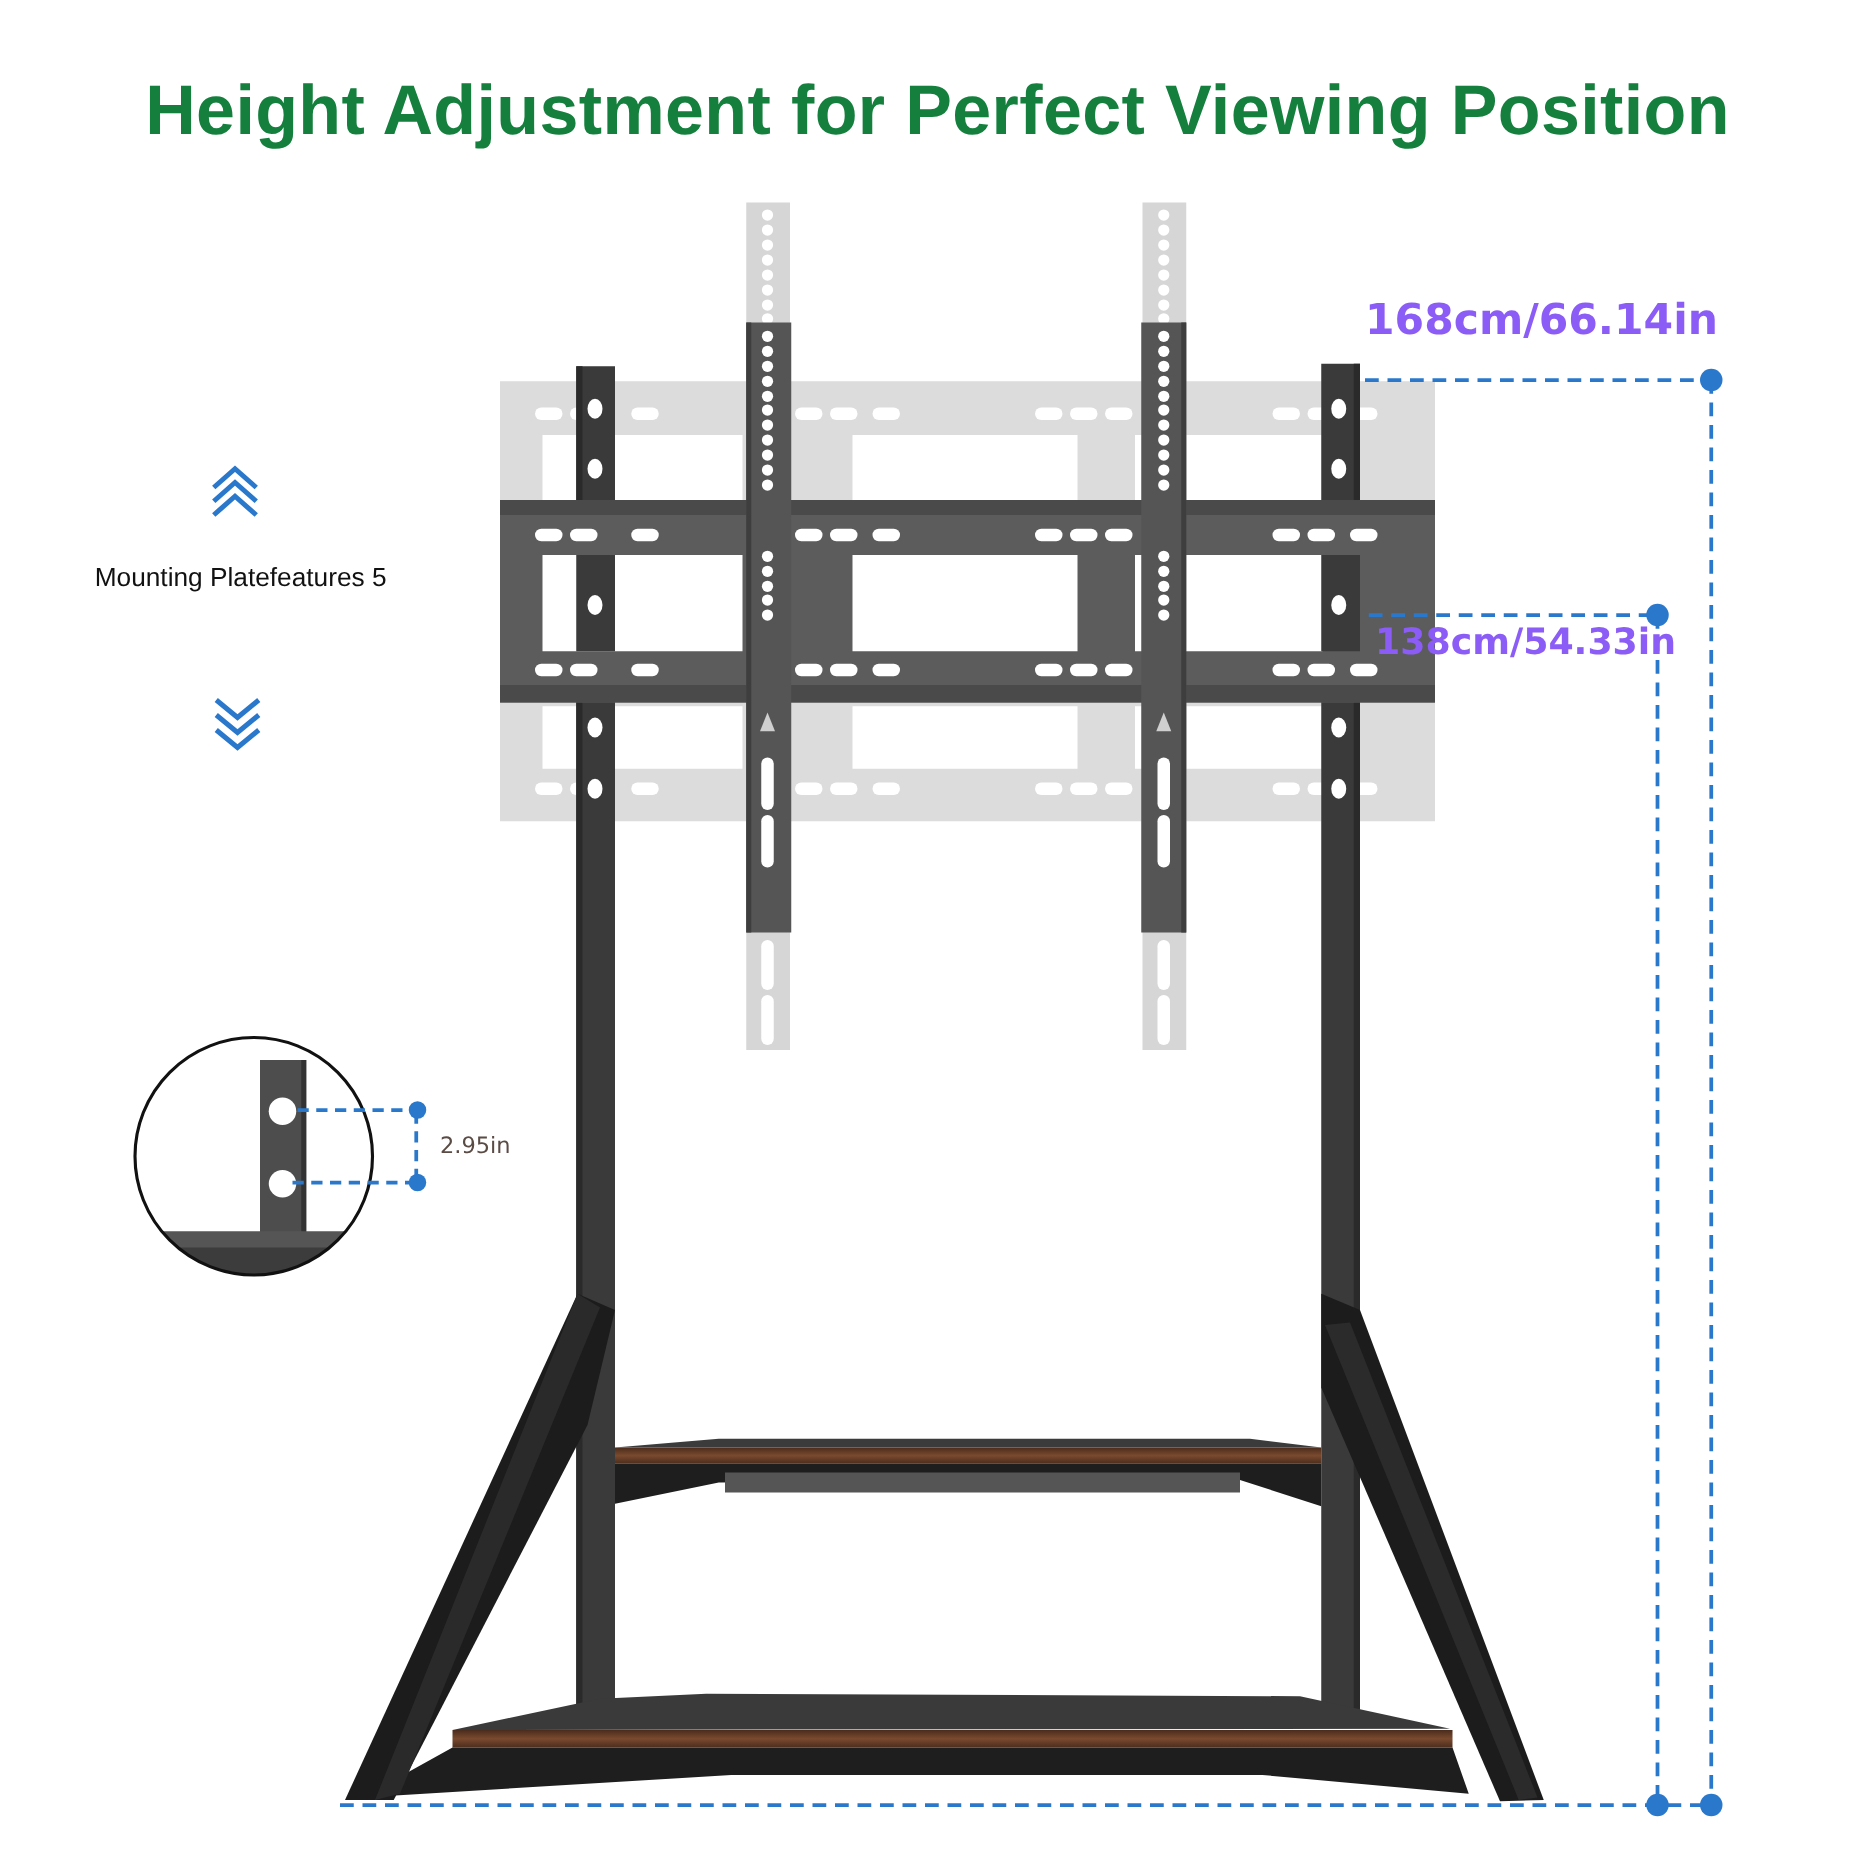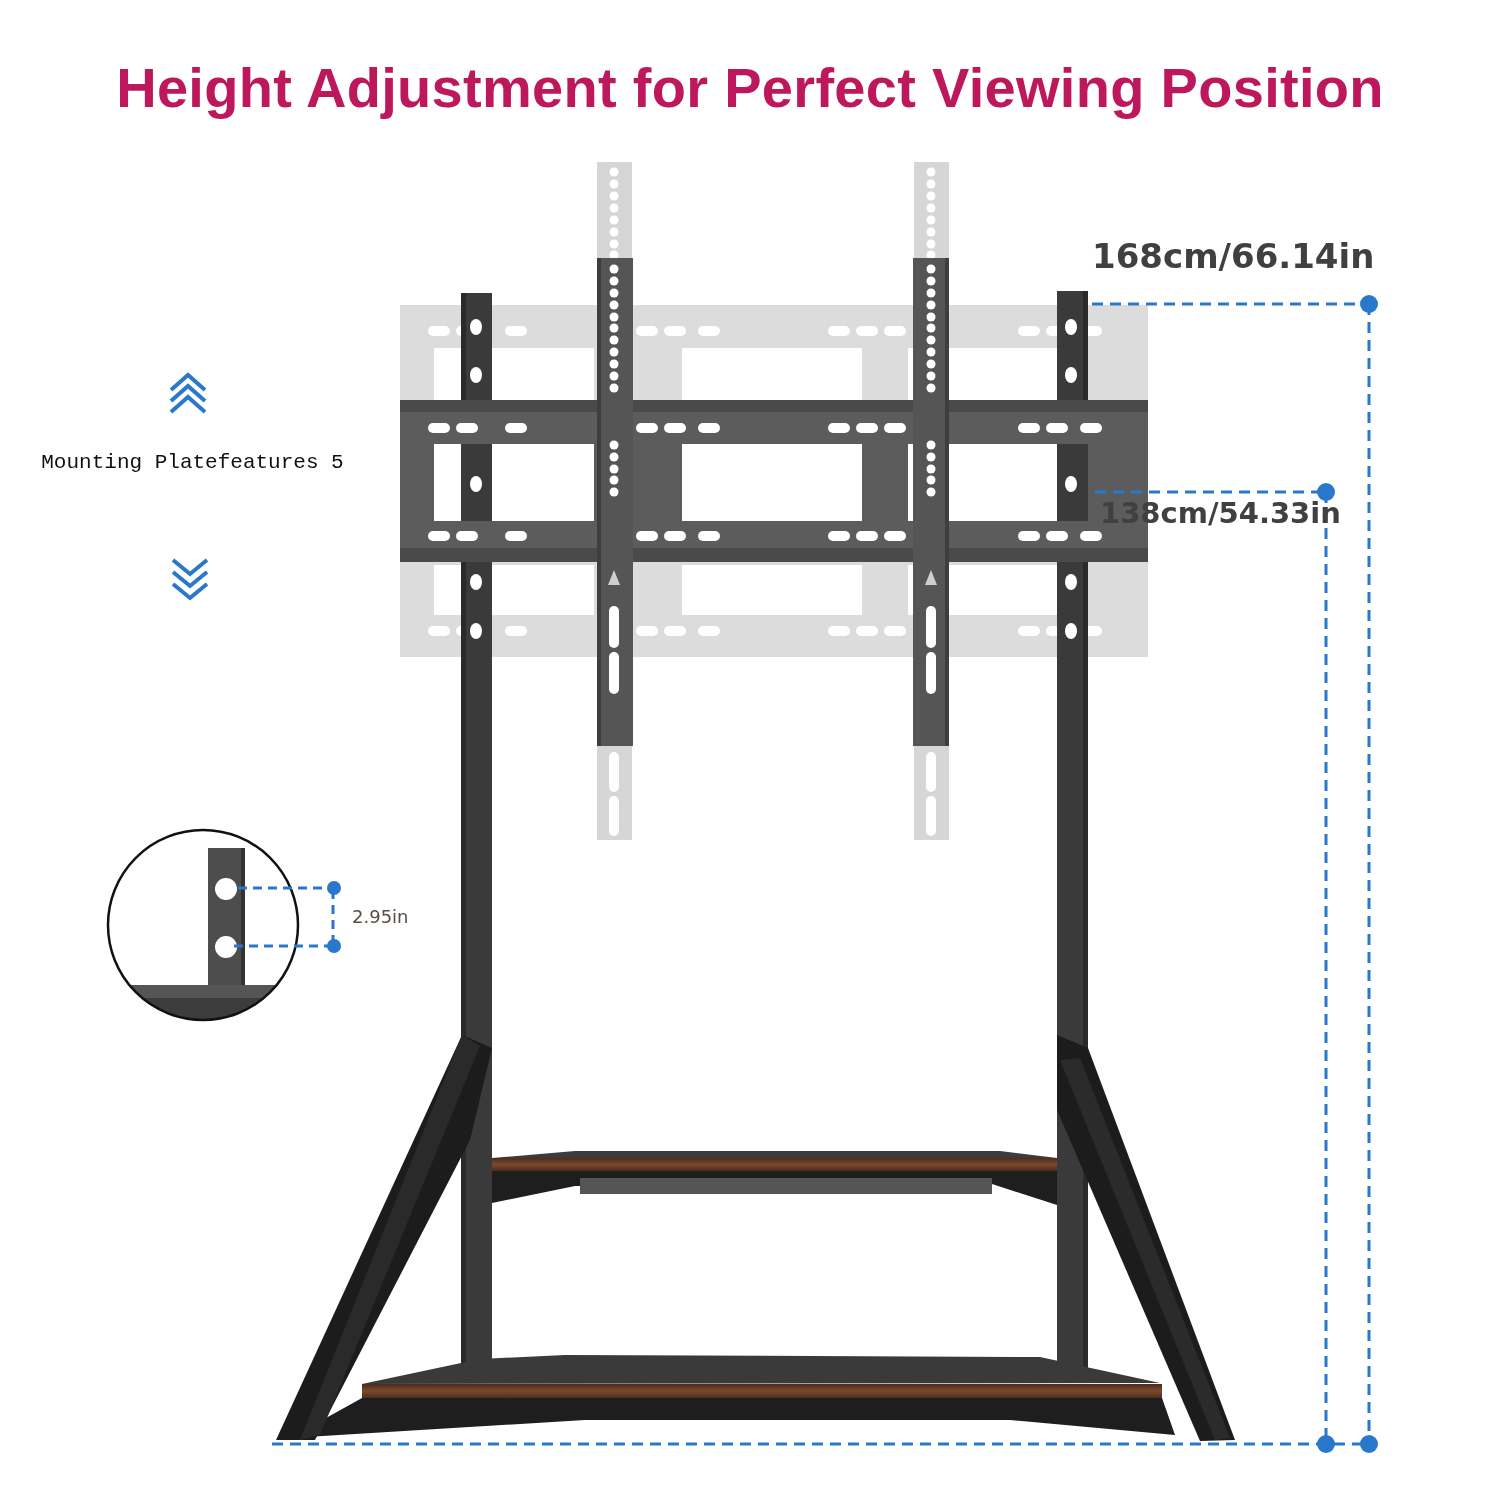--- a/index.html
+++ b/index.html
@@ -15,47 +15,47 @@
       font-family: "Liberation Sans", "DejaVu Sans", sans-serif;
     }
     .title {
       position: absolute;
       left: 0;
       top: 52px;
       width: 1500px;
       text-align: center;
       font-size: 56px;
       font-weight: bold;
-      color: #be185d;
+      color: #15803d;
       letter-spacing: 0.3px;
       line-height: 72px;
       margin: 0;
     }
     .stand-svg {
       position: absolute;
       left: 0;
       top: 0;
     }
     .side-note {
       position: absolute;
       left: 20px;
       top: 446px;
       width: 345px;
       text-align: center;
-      font-family: Liberation Mono, monospace;
+      font-family: Liberation Sans, sans-serif;
       font-size: 21px;
       line-height: 33px;
       color: #111111;
     }
     .side-note span { display: block; }
     .dim-label {
       position: absolute;
       font-family: "DejaVu Sans", sans-serif;
       font-weight: bold;
-      color: #404040;
+      color: #8b5cf6;
       white-space: nowrap;
     }
     .dim-168 { left: 1092px; top: 236px; font-size: 34px; }
     .dim-138 { left: 1100px; top: 448px; font-size: 29px; margin-top: 48px; }
     .dim-small {
       position: absolute;
       left: 352px;
       top: 906px;
       font-family: "DejaVu Sans", sans-serif;
       font-size: 18px;

